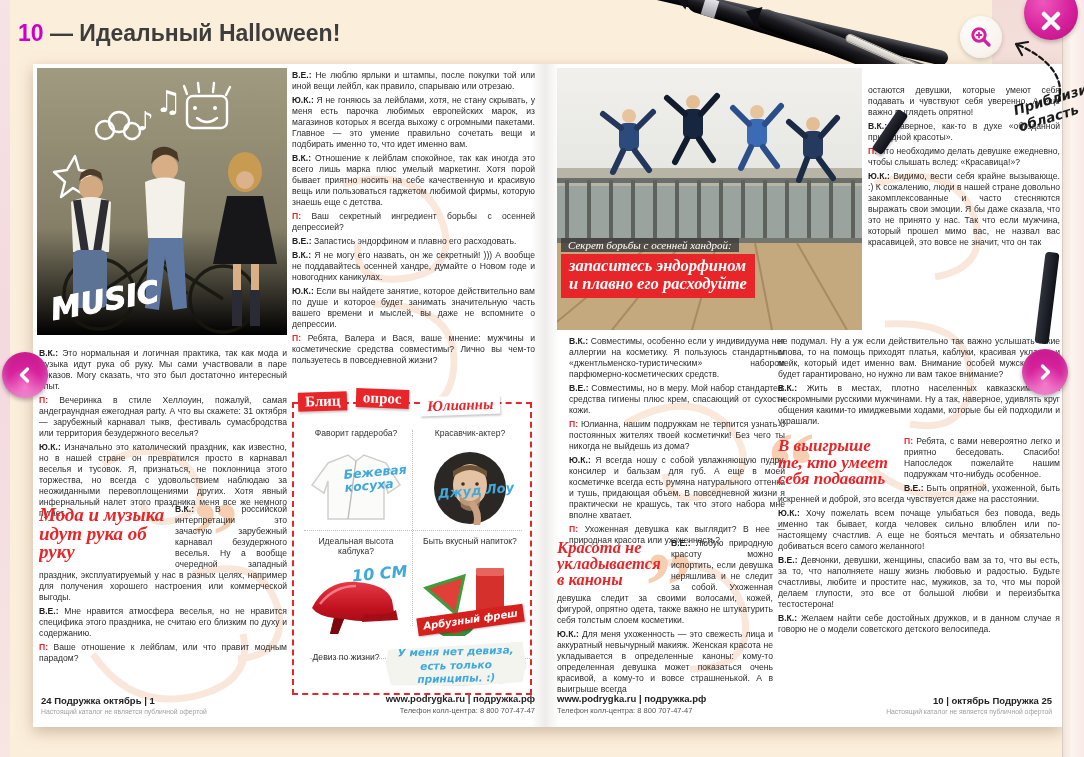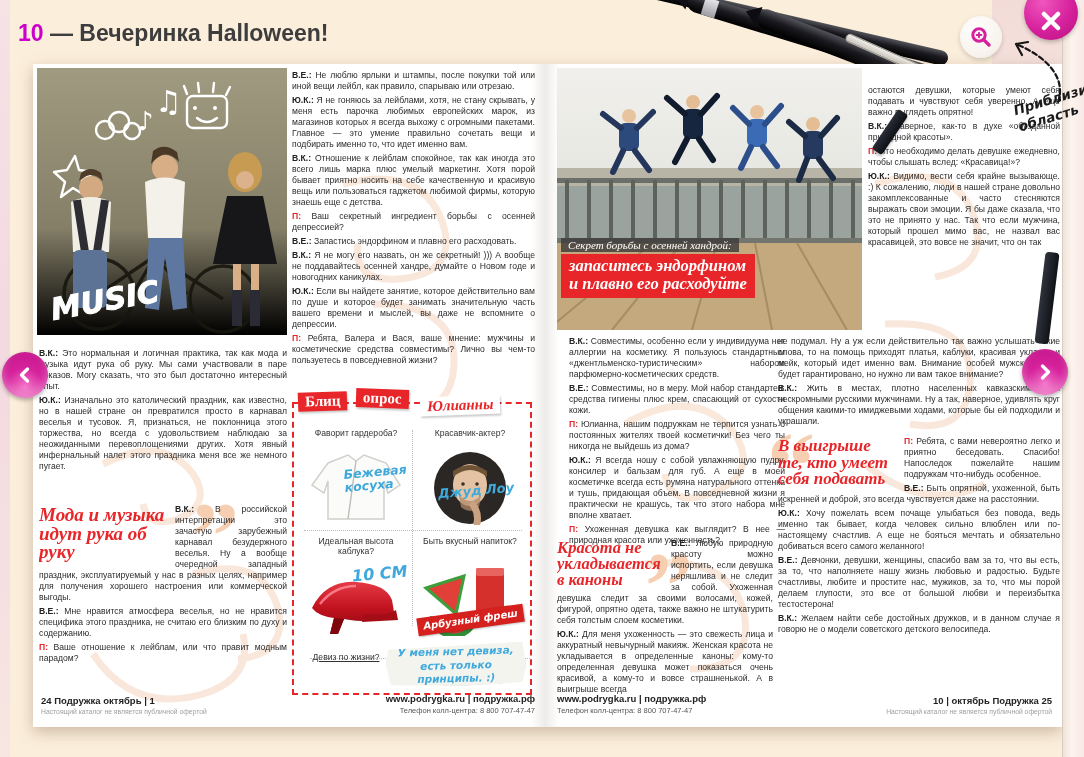--- a/index.html
+++ b/index.html
@@ -95,21 +95,21 @@
   .blitz-grid{position:absolute;left:6px;top:22px;width:226px;height:206px;}
   .bcell{position:absolute;width:112px;height:102px;}
   .bq{font-size:8.6px;color:#333;text-align:center;line-height:1.2;margin:2px 4px 1px;}
   .bimg{position:absolute;left:0;top:24px;width:112px;height:76px;display:flex;align-items:center;justify-content:center;}
   .script{font-family:"DejaVu Sans",sans-serif;font-style:italic;font-weight:bold;color:#3fa9dc;}
   .bans{position:absolute;z-index:4;transform:rotate(-5deg);font-size:12.5px;line-height:1;}
   .vsep{position:absolute;left:112px;top:4px;height:196px;border-left:1px dotted #bdbdbd;}
   .hsep{position:absolute;left:4px;top:104px;width:218px;border-top:1px dotted #bdbdbd;}
   .hsep2{position:absolute;left:10px;top:232px;width:220px;border-top:1px dotted #bdbdbd;}
   .motto-row{position:absolute;left:6px;top:238px;width:228px;height:48px;}
-  .motto-q{position:absolute;left:6px;top:10px;width:80px;font-size:8.6px;color:#333;text-align:center;line-height:1.25;text-decoration:underline;}
+  .motto-q{position:absolute;left:6px;top:10px;width:80px;font-size:8.6px;color:#333;text-align:center;line-height:1.25;}
   .paper-note{position:absolute;left:86px;top:2px;width:140px;height:42px;background:#f4f4ef;
     transform:rotate(-2deg);box-shadow:1px 2px 3px rgba(0,0,0,.2);
     clip-path:polygon(2% 8%,98% 0%,100% 55%,97% 96%,55% 100%,3% 93%,0% 45%);
     display:flex;align-items:center;justify-content:center;text-align:center;}
   .paper-note .script{font-size:10.5px;line-height:1.3;transform:rotate(0.5deg);}
   .tag-red{position:absolute;right:2px;bottom:8px;background:#d6201d;color:#fff;z-index:4;
     font-family:"DejaVu Sans",sans-serif;font-style:italic;font-weight:bold;font-size:10px;
     padding:3px 6px;transform:rotate(-8deg);line-height:1.15;text-align:center;box-shadow:1px 1px 2px rgba(0,0,0,.25);}
 
   
@@ -135,21 +135,21 @@
       <span class="band"></span>
     </div>
   <div class="pen" style="left:758px;top:6px;width:320px;height:20px;transform:rotate(21deg);">
       <span class="tip" style="border-width:10px 14px 10px 0;border-color:transparent #0c0c12 transparent transparent;"></span>
     </div>
   <div class="pen pen-silver" style="left:846px;top:32px;width:240px;height:9px;transform:rotate(24deg);"></div>
   <div class="pen-overlap"></div>
   <div class="pen-rightedge"></div>
 
   <div class="viewer-title">
-    <span class="num">10</span><span> — Вечеринка Halloween!</span>
+    <span class="num">10</span><span> — Идеальный Halloween!</span>
   </div>
 
   <div class="spread">
     <div class="page page-left">
 
       <svg class="flourish" style="left:40px;top:360px;" width="230" height="330" viewBox="0 0 230 330">
         <g fill="none" stroke="#f2c9ad" stroke-width="7" opacity=".8">
           <path d="M30 40 q60 -30 90 10 q20 30 -15 45 q-30 10 -35 -15"></path>
           <path d="M120 150 q70 -20 85 35 q10 45 -40 50"></path>
           <path d="M20 230 q40 60 110 40 q50 -15 40 -60"></path>
@@ -217,20 +217,21 @@
               <rect x="214" y="196" width="8" height="32" fill="#d9af88"></rect>
             <rect x="195" y="222" width="10" height="36" fill="#2b2b35"></rect>
               <rect x="213" y="222" width="10" height="36" fill="#2b2b35"></rect>
           </g>
           <text x="16" y="252" font-size="30" fill="#fff" font-family="DejaVu Sans" font-weight="bold" font-style="italic" transform="rotate(-10 16 252)" stroke="#fff">MUSIC</text>
         </svg>
       </div>
 
       <div class="txtcol" style="left:6px;top:284px;width:248px;height:200px;">
           <p class="para"><b class="spk">В.К.: </b>Это нормальная и логичная практика, так как мода и музыка идут рука об руку. Мы сами участвовали в паре показов. Могу сказать, что это был достаточно интересный опыт.</p>
+          <p class="para"><b class="spk red">П: </b>Вечеринка в стиле Хеллоуин, пожалуй, самая андеграундная ежегодная party. А что вы скажете: 31 октября — зарубежный карнавал тыкв, фестиваль сумасбродства или территория безудержного веселья?</p>
           <p class="para"><b class="spk">Ю.К.: </b>Изначально это католический праздник, как известно, но в нашей стране он превратился просто в карнавал веселья и тусовок. Я, признаться, не поклонница этого торжества, но всегда с удовольствием наблюдаю за неожиданными перевоплощениями других. Хотя явный инфернальный налет этого праздника меня все же немного пугает.</p>
         </div>
       <div class="txtcol" style="left:6px;top:440px;width:248px;height:198px;">
         <div class="pullq pq-float" style="width:128px;font-size:19px;">Мода и музыка идут рука об руку</div>
         <div>
             <p class="para"><b class="spk">В.К.: </b>В российской интерпретации это зачастую зарубежный карнавал безудержного веселья. Ну а вообще очередной западный праздник, эксплуатируемый у нас в разных целях, например для получения хорошего настроения или коммерческой выгоды.</p>
             <p class="para"><b class="spk">В.Е.: </b>Мне нравится атмосфера веселья, но не нравится специфика этого праздника, не считаю его близким по духу и содержанию.</p>
             <p class="para"><b class="spk red">П: </b>Ваше отношение к лейблам, или что правит модным парадом?</p>
           </div>
       </div>

